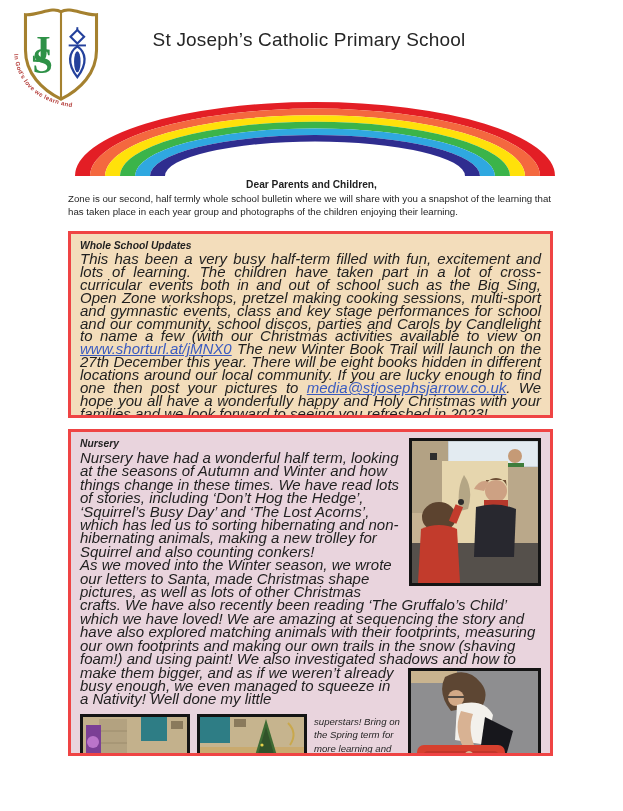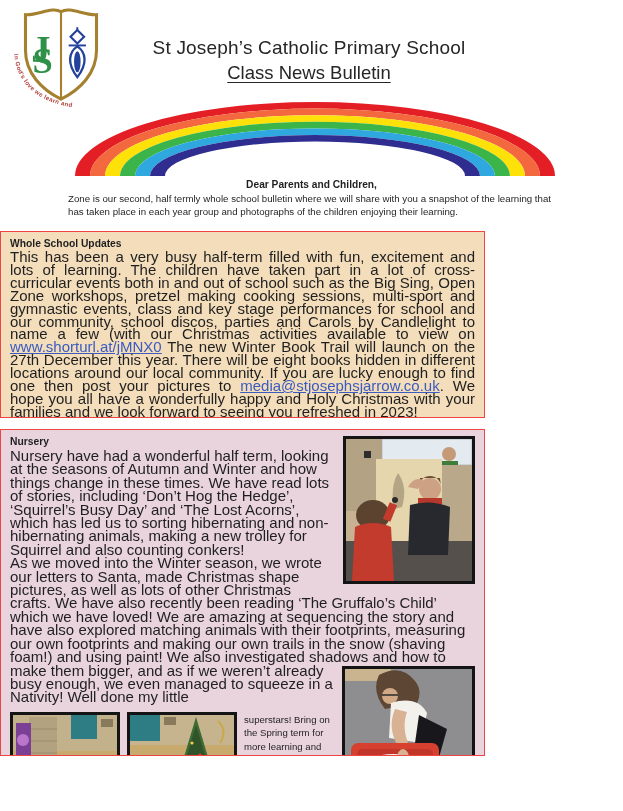--- a/index.html
+++ b/index.html
@@ -3,32 +3,32 @@
 <meta charset="utf-8">
 <style>
   html,body{margin:0;padding:0;}
   body{
     width:623px;height:811px;background:#ffffff;position:relative;overflow:hidden;
     font-family:"Liberation Sans", sans-serif;color:#1f1f1f;
   }
   
   .masthead{position:relative;height:100px;}
   .crest{position:absolute;left:13px;top:4px;}
-  .titles{text-align:center;padding-top:36px;margin:0 115px 0 110px;color:#262626;}
+  .titles{text-align:center;padding-top:28px;margin:0 115px 0 110px;color:#262626;}
   .school-name{font-size:19px;line-height:23px;letter-spacing:.2px;}
   .bulletin-title{font-size:18.5px;line-height:27px;text-decoration:underline;text-underline-offset:3px;}
   
   .rainbow{display:block;margin:0 0 0 75px;}
   
   .intro{margin:2px 68px 0 68px;}
   .salutation{font-weight:bold;font-size:10.2px;line-height:14px;text-align:center;}
   .intro-p{margin:0;font-size:9.7px;line-height:13px;width:492px;}
   
-  .box{width:485px;border:1px solid #ef4444;box-sizing:border-box;
-       padding:5px 9px;overflow:hidden;}
+  .box{margin-left:68px;width:485px;border:3px solid #ef4444;box-sizing:border-box;
+       padding:5px 9px;overflow:hidden;font-style:italic;}
   .ws-box{margin-top:13px;height:187px;background:#f3ddbb;}
   .box-title{font-weight:bold;font-size:10.3px;line-height:14px;}
   .ws-body{margin:0;font-size:15px;line-height:12.9px;text-align:justify;}
   .link{color:#3a5bc0;text-decoration:underline;cursor:pointer;}
   .signoff{text-align:center;font-size:9.6px;line-height:13px;margin-top:13px;}
   .nur-box{margin-top:11px;height:327px;background:#e9d4dd;}
   .nur-p{margin:0;font-size:15px;line-height:13.4px;}
   
   .photo{border:3px solid #141414;background:#fff;display:block;}
   .photo svg{display:block;}
@@ -56,21 +56,20 @@
     </g>
     <defs>
       <path id="mottoPath" d="M 1,52 Q 6,100 66,108" fill="none"></path>
     </defs>
     <text font-size="6.3" fill="#b5403d" letter-spacing="0.4" font-weight="bold">
       <textPath href="#mottoPath">In God's love we learn and grow</textPath>
     </text>
   </svg>
   <div class="titles">
     <div class="school-name">St Joseph’s Catholic Primary School</div>
-    <div class="bulletin-title">Class News Bulletin</div>
   </div>
 </header>
 
 <svg class="rainbow" width="480" height="76" viewBox="0 0 480 76">
   <path d="M0,76 A240,74 0 0 1 480,76 L465,76 A225,67.4 0 0 0 15,76 Z" fill="#e31e25"></path>
   <path d="M15,76 A225,67.4 0 0 1 465,76 L450,76 A210,60.8 0 0 0 30,76 Z" fill="#f4683f"></path>
   <path d="M30,76 A210,60.8 0 0 1 450,76 L435,76 A195,54.2 0 0 0 45,76 Z" fill="#ffe10a"></path>
   <path d="M45,76 A195,54.2 0 0 1 435,76 L420,76 A180,47.6 0 0 0 60,76 Z" fill="#3bb44a"></path>
   <path d="M60,76 A180,47.6 0 0 1 420,76 L405,76 A165,41 0 0 0 75,76 Z" fill="#2fa8e0"></path>
   <path d="M75,76 A165,41 0 0 1 405,76 L390,76 A150,34.4 0 0 0 90,76 Z" fill="#2f2d8f"></path>

